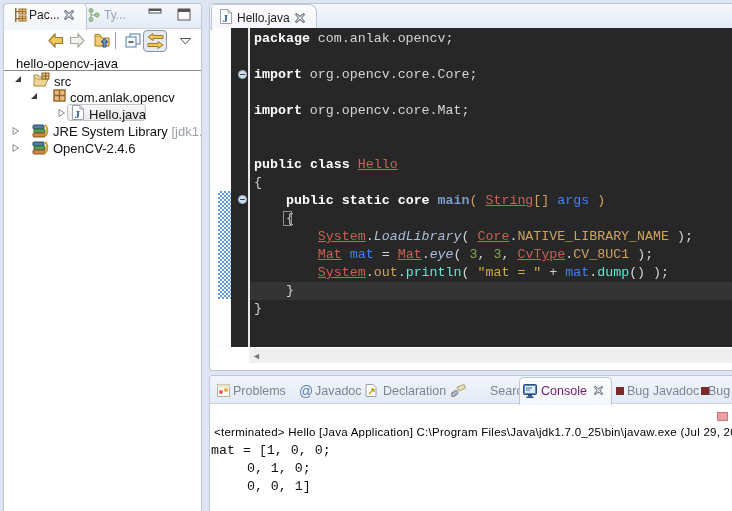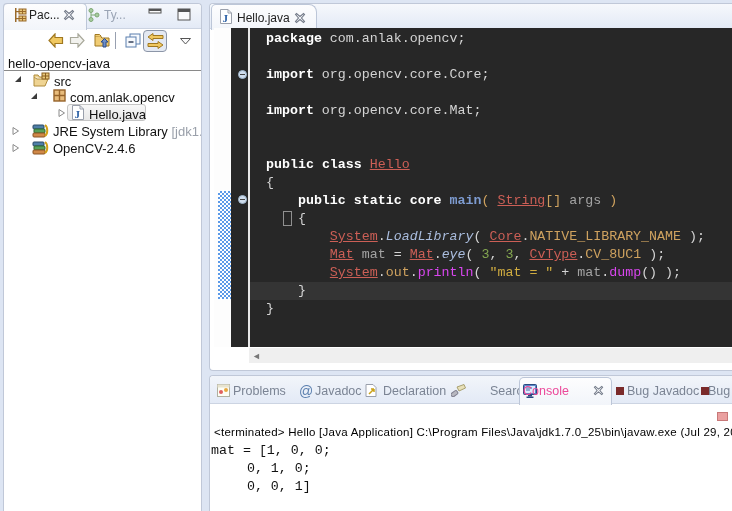--- a/index.html
+++ b/index.html
@@ -47,27 +47,27 @@
   #ruler { position:absolute; left:0; top:0; width:18px; height:100%; background:#fdfdfd; }
   #hatch {
     position:absolute; left:4px; top:163px; width:13px; height:108px;
     background: repeating-conic-gradient(#5c9ae8 0% 25%, #ffffff 0% 50%) 0 0 / 4px 4px;
   }
   #darkruler { position:absolute; left:17px; top:0; width:17px; height:100%; background:#272727; }
   #foldline { position:absolute; left:34px; top:0; width:2px; height:100%; background:#e8e8e8; }
   #codearea { position:absolute; left:36px; top:0; right:0; height:100%; background:#272727; overflow:hidden; }
   .cl { position:absolute; left:0; right:0; height:18px;
         font-family:"Liberation Mono", monospace; font-size:13.3px; line-height:18px;
-        white-space:pre; color:#d4d4d4; padding-left:16px; }
+        white-space:pre; color:#d4d4d4; padding-left:4px; }
   .kw { color:#ffffff; font-weight:bold; }
   .cls { color:#cc5f56;text-decoration:underline; }
-  .mth { color:#d946ef; }
+  .mth { color:#5eead4; }
   .smth { color:#aabdde; font-style:italic; }
   .mdecl { color:#7d9bd0; font-weight:bold; }
-  .vr { color:#a3a3a3; }
+  .vr { color:#3b82f6; }
   .cst { color:#cfa25f; }
   .num { color:#84a750; }
   .str { color:#d0ac40; }
   .wht { color:#cfa25f; }
   .curline { position:absolute; left:0; right:0; height:18px; background:#343434; }
   .fold {
     position:absolute; width:9px; height:9px; border-radius:50%;
     background:#cfdded; border:1px solid #9fb6cc; left:4px;
   }
   .fold::after {
@@ -164,21 +164,21 @@
   <div class="abs" style="left:139px; top:26px; width:24px; height:22px; background:#e4e9f2; border:1px solid #8c96a8; border-radius:4px;"></div>
   <svg class="abs" style="left:143px; top:29px;" width="17" height="16" viewBox="0 0 17 16">
     <path d="M6 0.5 L1 4 L6 7.5 L6 5.5 L16 5.5 L16 2.5 L6 2.5 Z" fill="#f0c860" stroke="#a07820"></path>
     <path d="M11 8.5 L16 12 L11 15.5 L11 13.5 L1 13.5 L1 10.5 L11 10.5 Z" fill="#f0c860" stroke="#a07820"></path>
   </svg>
 
   <svg class="abs" style="left:176px; top:34px;" width="11" height="7" viewBox="0 0 11 7">
     <path d="M0.5 0.5 L10.5 0.5 L5.5 6 Z" fill="#fbfbfc" stroke="#555"></path>
   </svg>
 
-  <div class="abs treetxt" style="left:4px; top:52px;">hello-opencv-java</div>
+  <div class="abs treetxt" style="left:12px; top:52px;">hello-opencv-java</div>
   <div class="abs" style="left:0px; top:66px; width:197px; height:1px; background:#8a8a8a;"></div>
 
   <svg class="abs" style="left:10px; top:71px;" width="8" height="8" viewBox="0 0 8 8">
     <path d="M7 1 L7 7 L1 7 Z" fill="#3b3b3b"></path>
   </svg>
   <svg class="abs" style="left:29px; top:68px;" width="17" height="16" viewBox="0 0 17 16">
     <path d="M1 5 L1 14 L12 14 L15 7 L4 7 Z" fill="#efd493" stroke="#b08c3c"></path>
     <path d="M1 5 L1 3 L5 3 L6.5 5 L12 5 L12 7" fill="#efd493" stroke="#b08c3c"></path>
     <rect x="9" y="1" width="7" height="6" fill="#e8c87c" stroke="#8a5f20"></rect>
     <line x1="12.5" y1="1" x2="12.5" y2="7" stroke="#8a5f20"></line>
@@ -301,21 +301,21 @@
 
   <div class="tab-sel" style="left:309px; top:1px; width:93px; height:28px;"></div>
   <svg class="abs" style="left:313px; top:8px;" width="14" height="14" viewBox="0 0 14 14">
     <rect x="0.5" y="0.5" width="13" height="10" rx="1" fill="#5a88c8" stroke="#2a4a80"></rect>
     <rect x="2" y="2" width="10" height="7" fill="#ddeafc"></rect>
     <line x1="3" y1="4" x2="9" y2="4" stroke="#4a6aa8"></line>
     <line x1="3" y1="6" x2="7" y2="6" stroke="#4a6aa8"></line>
     <rect x="5" y="11" width="4" height="1.5" fill="#2a4a80"></rect>
     <rect x="3.5" y="12.5" width="7" height="1.5" fill="#2a4a80"></rect>
   </svg>
-  <span class="abs btab" style="left:313px; color:#ec4899;">Console</span>
+  <span class="abs btab" style="left:331px; color:#701a75;">Console</span>
   <svg class="abs" style="left:383px; top:9px;" width="11" height="11" viewBox="0 0 12 12">
     <path d="M1.5 2.5 L4.5 6 L1.5 9.5 L2.5 10.5 L6 7.5 L9.5 10.5 L10.5 9.5 L7.5 6 L10.5 2.5 L9.5 1.5 L6 4.5 L2.5 1.5 Z" fill="none" stroke="#737a88" stroke-width="1.1"></path>
   </svg>
 
   <div class="abs" style="left:406px; top:11px; width:8px; height:8px; background:#7a2a2a;"></div>
   <span class="abs btab" style="left:417px;">Bug Javadoc</span>
   <div class="abs" style="left:491px; top:11px; width:8px; height:8px; background:#7a2a2a;"></div>
   <span class="abs btab" style="left:498px;">Bug</span>
 
   <div class="abs" style="left:507px; top:36px; width:11px; height:9px; background:#eaa0a0; border:1px solid #c87878;"></div>

